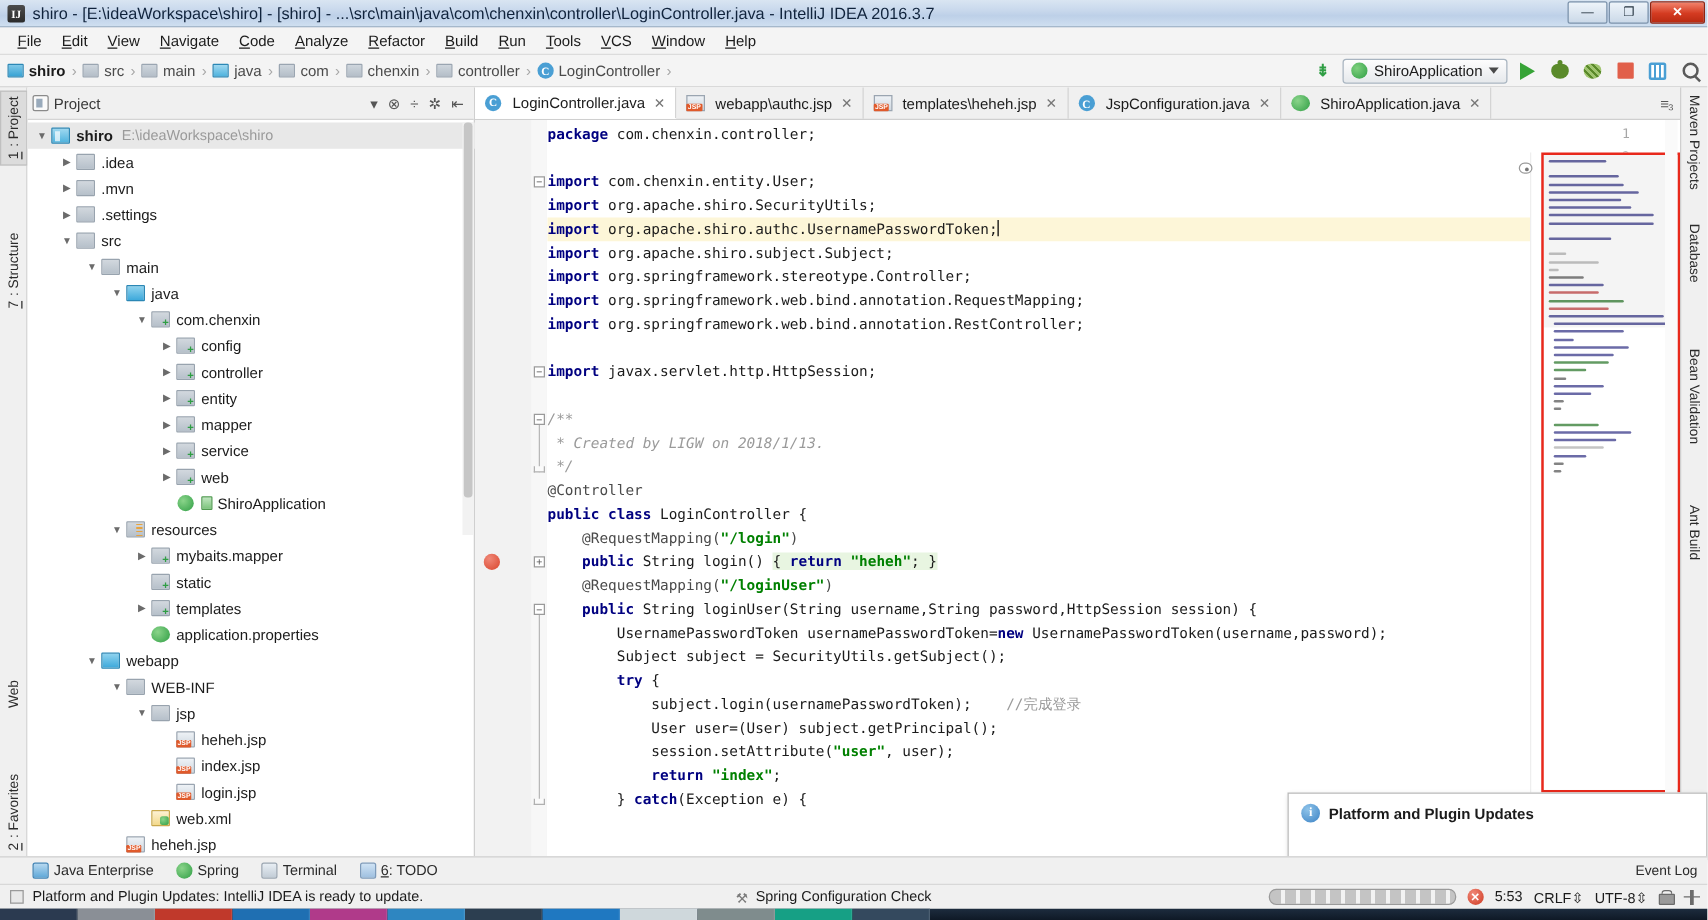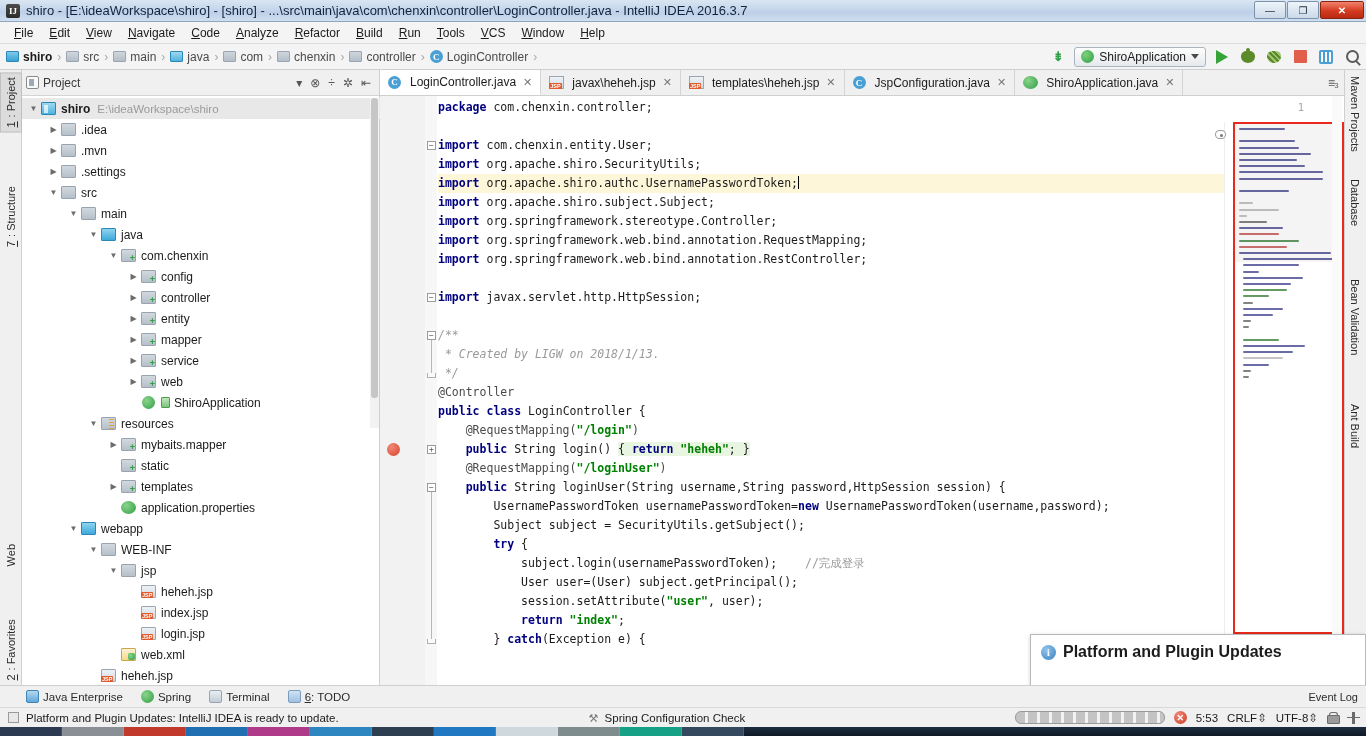--- a/index.html
+++ b/index.html
@@ -307,21 +307,21 @@
   }
 
   
   .notif{
     position:absolute;left:1030px;top:634px;width:336px;height:54px;
     background:#fff;border:1px solid #b9b9b9;
     box-shadow:0 1px 4px rgba(0,0,0,.18);
     padding:8px 10px;
   }
   .notif .nt{display:flex;align-items:center;gap:7px;}
-  .notif .ntt{font-size:16px;font-weight:bold;color:#1b1b1b;text-align:center;}
+  .notif .ntt{font-size:12px;font-weight:bold;color:#1b1b1b;text-align:center;}
   .notif .nb{font-size:12px;color:#1b1b1b;margin-top:5px;padding-left:25px;}
   .notif a{color:#2a5db0;text-decoration:underline;}
   .infoico{
     width:15px;height:15px;border-radius:50%;
     background:radial-gradient(circle at 35% 30%,#8fc4ea,#3b82c4);
     color:#fff;font-size:10px;font-weight:bold;
     display:flex;align-items:center;justify-content:center;
     font-family:"Liberation Serif",serif;
   }
 
@@ -685,21 +685,21 @@
 
   <div class="editor">
     <div class="tabbar" id="tabbar">
       <div class="etab active">
           <span class="cico">C</span>
           <span>LoginController.java</span>
           <span class="x">✕</span>
         </div>
         <div class="etab">
           <span class="ic-jsp" style="margin-right:3px"></span>
-          <span>javax\heheh.jsp</span>
+          <span>webapp\authc.jsp</span>
           <span class="x">✕</span>
         </div>
         <div class="etab">
           <span class="ic-jsp" style="margin-right:3px"></span>
           <span>templates\heheh.jsp</span>
           <span class="x">✕</span>
         </div>
         <div class="etab">
           <span class="cico">C</span>
           <span>JspConfiguration.java</span>

